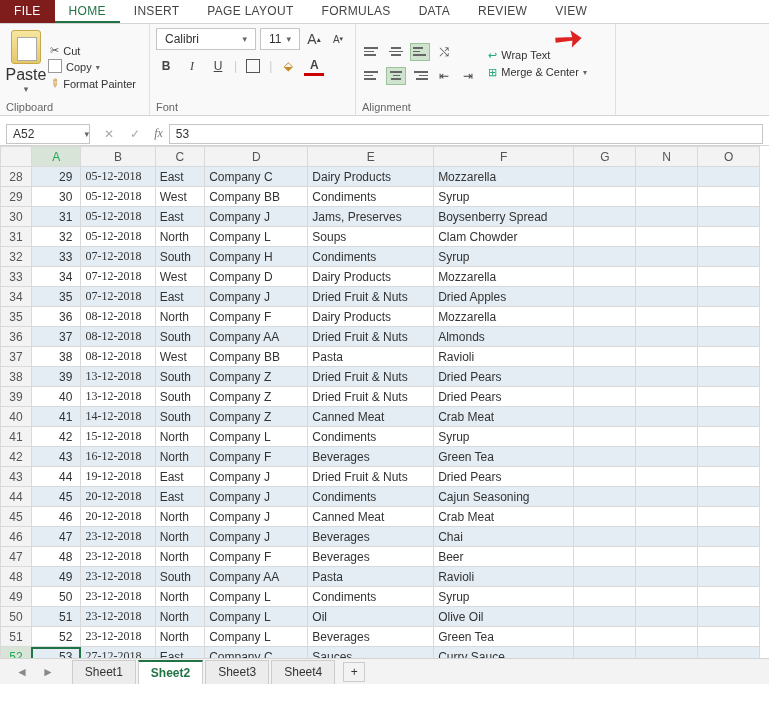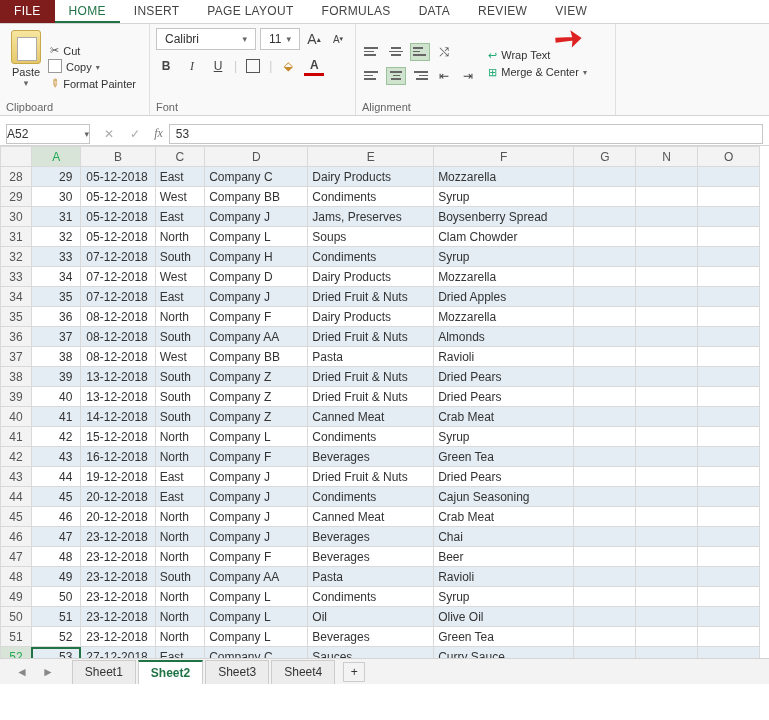--- a/index.html
+++ b/index.html
@@ -14,21 +14,21 @@
 
 .ribbon { display: flex; height: 92px; border-bottom: 1px solid #d4d4d4; background: #f9f9f9; position: relative; }
 .group { display: flex; flex-direction: column; border-right: 1px solid #e0e0e0; padding: 4px 6px 2px 6px; }
 .group-body { flex: 1; display: flex; align-items: flex-start; gap: 4px; }
 .group-label { text-align: left; font-size: 11px; color: #666; padding-top: 2px; }
 
 
 .paste-col { display: flex; flex-direction: column; align-items: center; width: 40px; }
 .paste-ico { width: 30px; height: 34px; background: linear-gradient(#f7e6a0,#e6c86a); border: 1px solid #c7a84a; border-radius: 3px; position: relative; margin-top: 2px; }
 .paste-ico::after { content: ""; position: absolute; top: 6px; left: 5px; width: 18px; height: 22px; background: #fff; border: 1px solid #aaa; }
-.paste-lbl { font-size: 11px; margin-top: 2px; }
+.paste-lbl { font-size: 16px; margin-top: 2px; }
 .clip-right { display: flex; flex-direction: column; gap: 4px; font-size: 11px; margin-top: 16px; }
 .clip-right div { display: flex; align-items: center; gap: 4px; }
 .scissors::before { content: "✂"; color: #555; }
 .copysq { width: 12px; height: 12px; border: 1px solid #999; background: #fff; position: relative; display: inline-block; }
 .copysq::after { content: ""; position: absolute; top: -3px; left: -3px; width: 12px; height: 12px; border: 1px solid #999; background: #fff; }
 .brush::before { content: "✎"; color: #c58b2a; transform: rotate(45deg); display: inline-block; }
 
 
 .font-group .group-body { flex-direction: column; gap: 6px; }
 .font-row1 { display: flex; gap: 4px; align-items: center; }
@@ -55,36 +55,36 @@
 .wrap-merge div { display: flex; align-items: center; gap: 4px; }
 .arrow-red { position: absolute; top: -6px; left: 555px; font-size: 34px; color: #d22; transform: rotate(40deg); pointer-events: none; font-weight: bold; }
 
 
 .num-group .group-body { flex-direction: column; gap: 6px; }
 .num-sel { width: 120px; }
 .num-row2 { display: flex; gap: 6px; }
 
 
 .fml-bar { display: flex; height: 24px; border-bottom: 1px solid #d4d4d4; align-items: center; background: #fff; margin-top: 6px; }
-.namebox { width: 84px; border: 1px solid #c5c5c5; height: 20px; margin: 0 6px; display: flex; align-items: center; font-size: 12px; justify-content: space-between; }
+.namebox { width: 84px; border: 1px solid #c5c5c5; height: 20px; margin: 0 6px; display: flex; align-items: center; padding-left: 6px; font-size: 12px; justify-content: space-between; }
 .fx-ico { font-style: italic; font-family: serif; color: #777; margin: 0 6px; }
 .fx-x { color: #aaa; margin: 0 8px; }
 .fx-chk { color: #aaa; margin: 0 8px; }
 .fml-input { flex: 1; border: 1px solid #c5c5c5; height: 20px; margin-right: 6px; padding-left: 6px; display: flex; align-items: center; }
 
 
 .grid-wrap { height: 512px; overflow: hidden; position: relative; }
 table { border-collapse: collapse; width: 760px; table-layout: fixed; }
 th, td { border: 1px solid #d9d9d9; height: 20px; font-size: 12px; padding: 0 4px; overflow: hidden; white-space: nowrap; }
 th { background: #f3f3f3; font-weight: normal; text-align: center; color: #555; }
 th.rowh { width: 30px; background: #f3f3f3; text-align: center; }
 th.col-A { background: #d7e4d7; color: #2a5; }
 td.rowhdr { background: #f3f3f3; text-align: center; color: #555; }
 td.col-A { text-align: right; padding-right: 8px; }
-td.col-B { text-align: center; padding-right: 6px; }
+td.col-B { text-align: left; padding-right: 6px; font-family: Liberation Serif, serif; }
 tr.banded td:not(.rowhdr) { background: #e4edf4; }
 tr.active td.rowhdr { background: #d7e4d7; color: #2a5; }
 td.active-cell { outline: 2px solid #217346; outline-offset: -2px; }
 
 
 .sheets-bar { display: flex; align-items: center; height: 26px; border-top: 1px solid #d4d4d4; background: #f3f3f3; gap: 2px; padding-left: 10px; font-size: 12px; }
 .nav-arr { color: #888; padding: 0 6px; }
 .sheet { padding: 4px 12px; background: #ececec; border: 1px solid #ccc; border-bottom: none; cursor: pointer; }
 .sheet.active { background: #fff; font-weight: bold; color: #217346; border-top: 2px solid #217346; }
 .add-sh { width: 22px; height: 20px; border: 1px solid #ccc; display: flex; align-items: center; justify-content: center; margin-left: 6px; }

